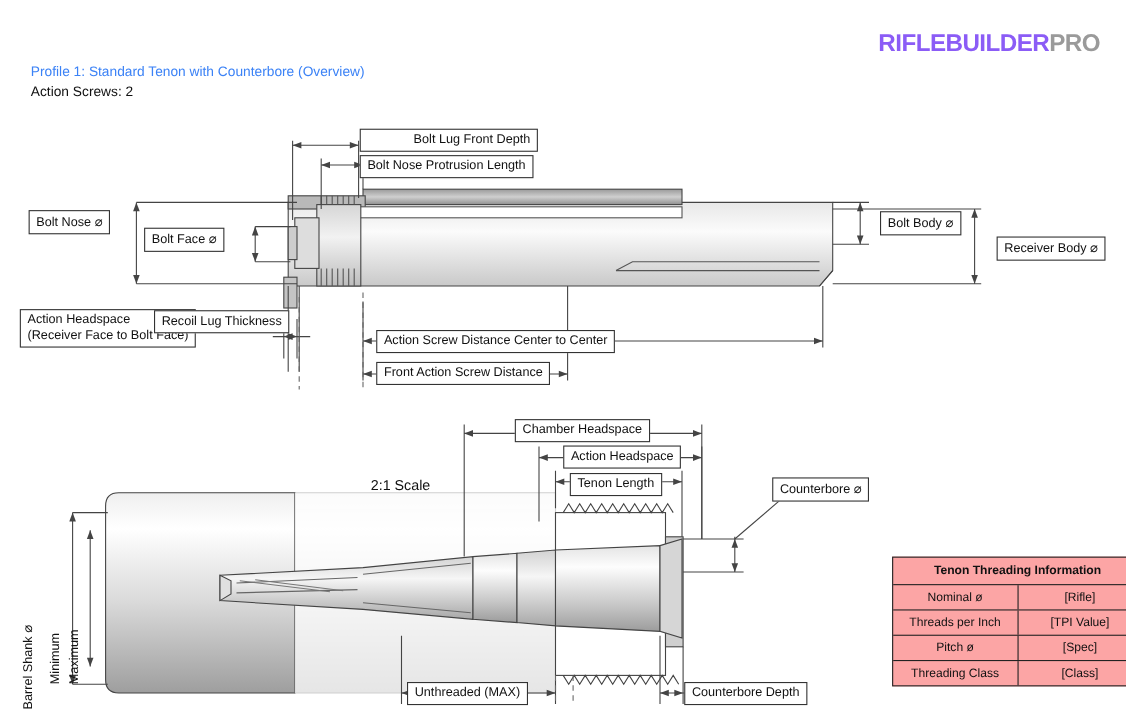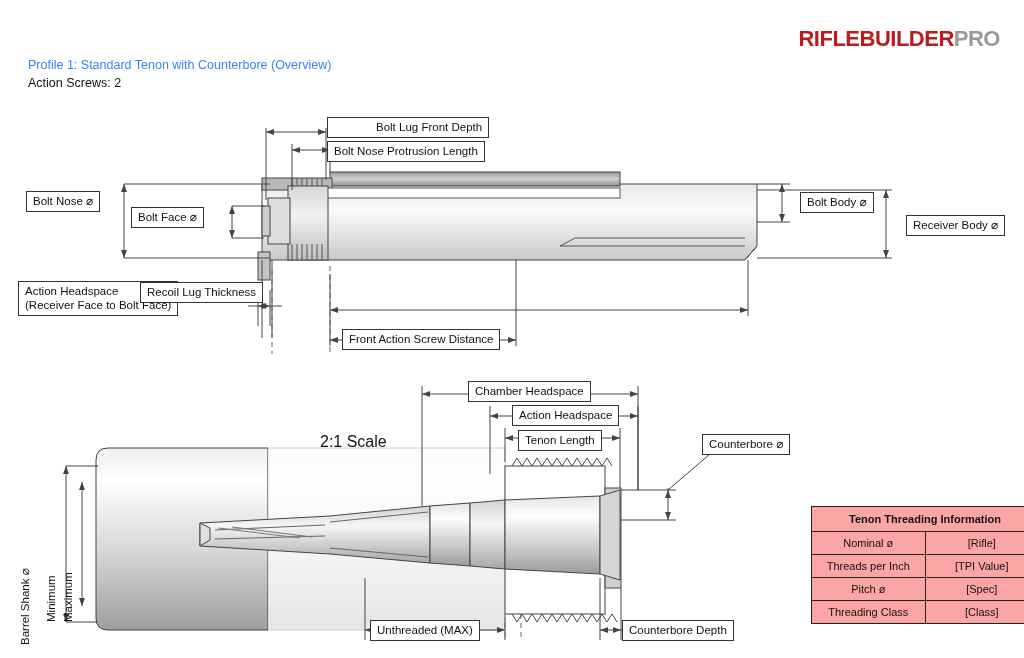--- a/index.html
+++ b/index.html
@@ -48,21 +48,21 @@
   }
   #brand {
     position: absolute;
     right: 24px;
     top: 26px;
     font-size: 22px;
     font-weight: bold;
     letter-spacing: -0.5px;
     white-space: nowrap;
   }
-  #brand .b1 { color: #b91c1c; }
+  #brand .b1 { color: #8b5cf6; }
   #brand .b2 { color: #9a9a9a; }
 
   
   .lbl {
     position: absolute;
     font-size: 11.5px;
     color: #111;
     white-space: nowrap;
     line-height: 14px;
   }
@@ -99,23 +99,23 @@
     text-align: center;
     flex: 1 1 50%;
   }
   #tenon-table .tc.left {
     border-right: 1px solid #222;
   }
 
   
   #scale-note {
     position: absolute;
-    left: 320px;
+    left: 337px;
     top: 433px;
-    font-size: 16px;
+    font-size: 13px;
     color: #111;
   }
 
   
   .rot {
     position: absolute;
     transform-origin: 0 0;
     transform: rotate(-90deg);
     font-size: 11.5px;
     white-space: nowrap;
@@ -271,20 +271,21 @@
     <span>Receiver Body</span>
     <span class="dia">⌀</span>
   </div>
 
   <div class="lbl boxed" style="left:18px; top:281px;">
     <div>Action Headspace</div>
     <div>(Receiver Face to Bolt Face)</div>
   </div>
 
   <div class="lbl boxed" style="left:140px; top:282px;">Recoil Lug Thickness</div>
+  <div class="lbl boxed" style="left:342px; top:300px;">Action Screw Distance Center to Center</div>
   <div class="lbl boxed" style="left:342px; top:329px;">Front Action Screw Distance</div>
 
   <svg id="bottom-svg" width="1024" height="280" viewBox="0 0 1024 280" style="position:absolute; left:0; top:378px;">
     <defs>
       <linearGradient id="gShank" x1="0" y1="0" x2="0" y2="1">
         <stop offset="0" stop-color="#efefef"></stop>
         <stop offset="0.18" stop-color="#ffffff"></stop>
         <stop offset="0.55" stop-color="#d9d9d9"></stop>
         <stop offset="1" stop-color="#9e9e9e"></stop>
       </linearGradient>

